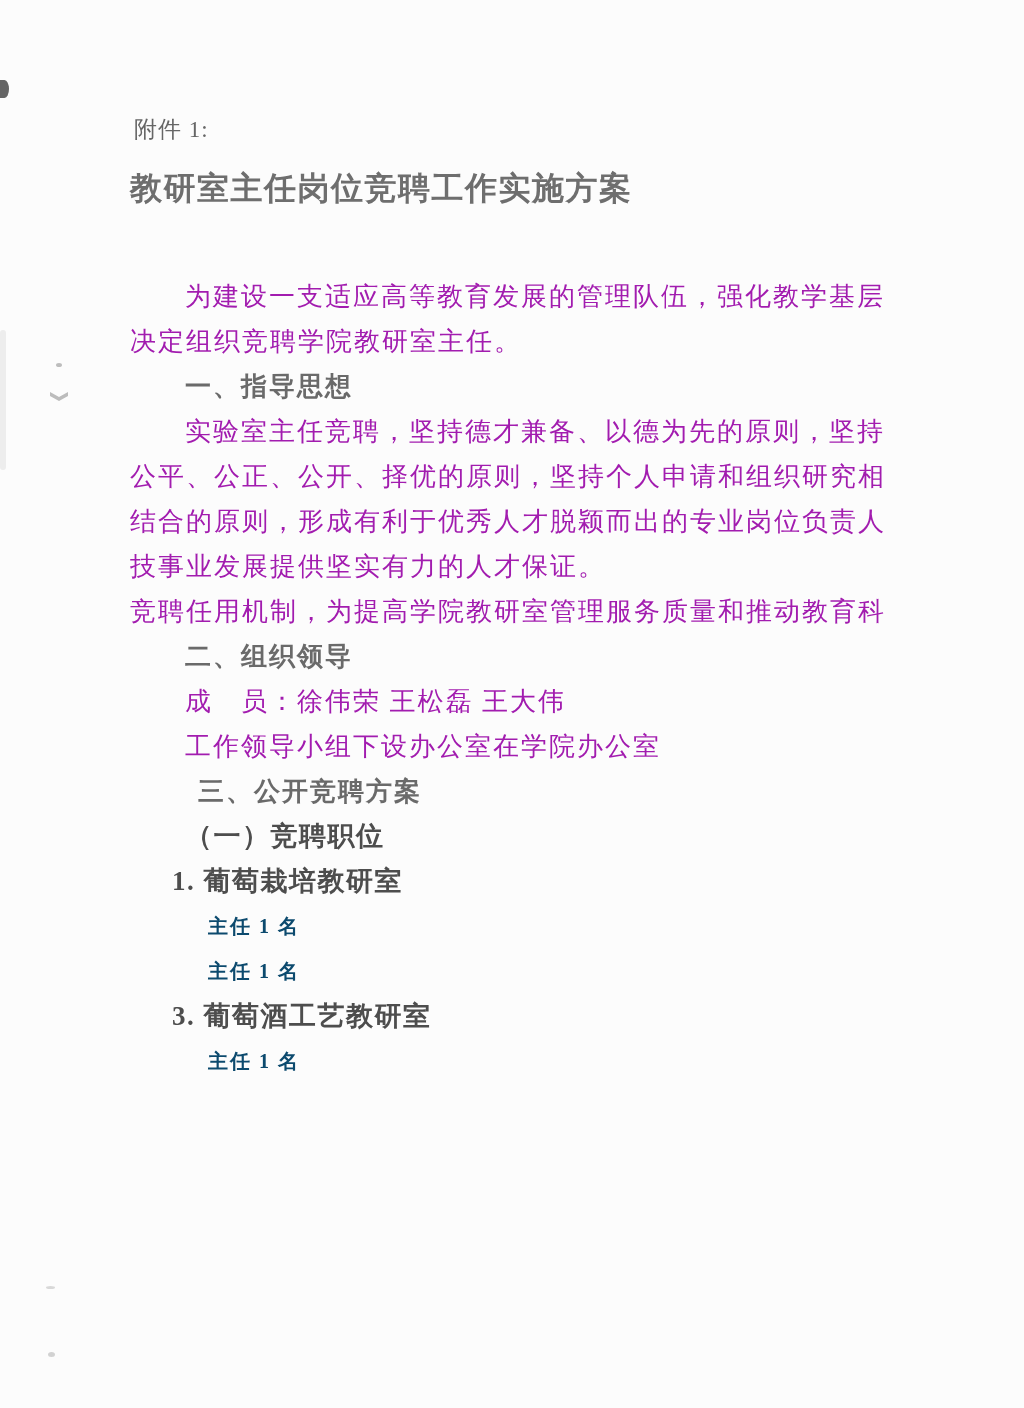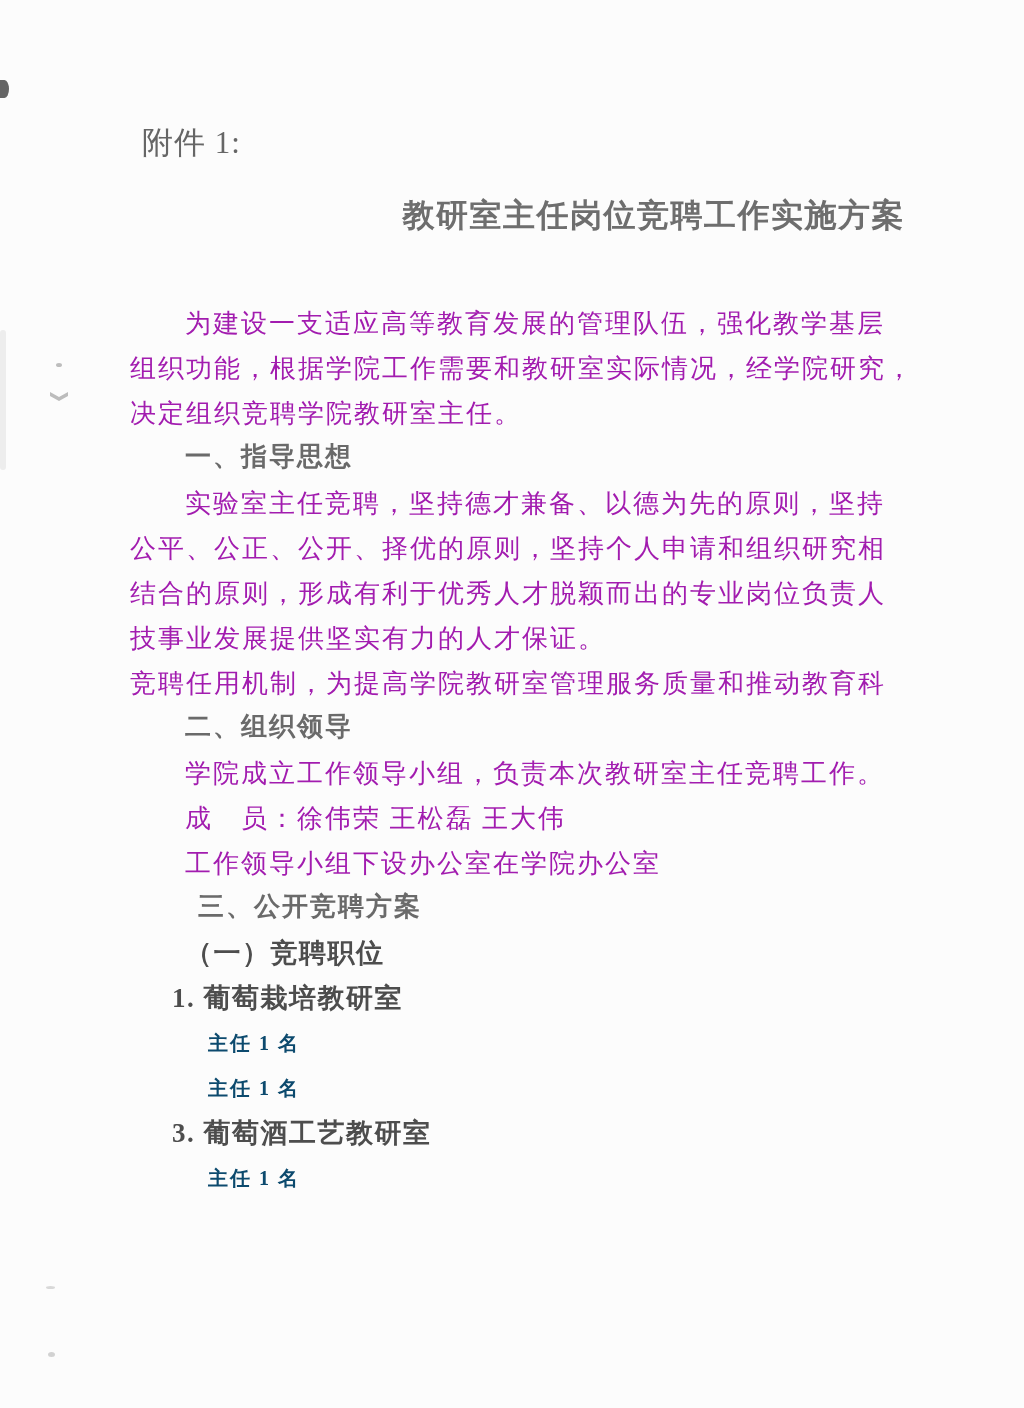--- a/index.html
+++ b/index.html
@@ -62,30 +62,30 @@
   }
   .speck-b2 {
     position: absolute;
     left: 48px; top: 1352px;
     width: 7px; height: 5px;
     background: #d2d2d2;
     border-radius: 50%;
   }
   
   .attachment {
-    margin: 12px;
+    margin: 4px;
     padding-top: 110px;
-    font-size: 31px;
+    font-size: 23px;
     color: #666;
     letter-spacing: 1px;
   }
   .doc-title {
     margin: 0;
     padding-top: 18px;
-    text-align: right;
+    text-align: left;
     font-size: 32px;
     font-weight: bold;
     color: #6e6e6e;
     letter-spacing: 1.5px;
     white-space: nowrap;
   }
   .body-block {
     padding-top: 63px;
   }
   .line {
@@ -94,21 +94,21 @@
     font-size: 26px;
     color: #a21caf;
     letter-spacing: 2px;
     white-space: nowrap;
   }
   .indent2 { padding-left: 55px; }
   .heading-hei {
     height: 45px;
     line-height: 45px;
     padding-left: 55px;
-    font-family: Liberation Mono, monospace;
+    font-family: Liberation Serif, serif;
     font-size: 26px;
     font-weight: bold;
     color: #6a6a6a;
     letter-spacing: 2px;
     white-space: nowrap;
   }
   .heading-hei.indent-more { padding-left: 68px; }
   .heading-kai {
     height: 45px;
     line-height: 45px;
@@ -154,32 +154,30 @@
 
   <div class="content">
 
     <p class="attachment">附件 1:</p>
 
     <h1 class="doc-title">教研室主任岗位竞聘工作实施方案</h1>
 
     <div class="body-block">
 
       <div class="line indent2">为建设一支适应高等教育发展的管理队伍，强化教学基层</div>
-      <div class="line">组织功能，根据学院工作需要和教研室实际情况，经学院研究，</div>
       <div class="line">决定组织竞聘学院教研室主任。</div>
 
       <div class="heading-hei">一、指导思想</div>
       <div class="line indent2">实验室主任竞聘，坚持德才兼备、以德为先的原则，坚持</div>
       <div class="line">公平、公正、公开、择优的原则，坚持个人申请和组织研究相</div>
       <div class="line">结合的原则，形成有利于优秀人才脱颖而出的专业岗位负责人</div>
       <div class="line">技事业发展提供坚实有力的人才保证。</div>
       <div class="line">竞聘任用机制，为提高学院教研室管理服务质量和推动教育科</div>
 
       <div class="heading-hei">二、组织领导</div>
-      <div class="line indent2">学院成立工作领导小组，负责本次教研室主任竞聘工作。</div>
       <div class="line indent2">成　员：徐伟荣 王松磊 王大伟</div>
       <div class="line indent2">工作领导小组下设办公室在学院办公室</div>
 
       <div class="heading-hei indent-more">三、公开竞聘方案</div>
       <div class="heading-kai">（一）竞聘职位</div>
 
       <div>
         <div class="position-name">1. 葡萄栽培教研室</div>
         <div class="quota">主任 1 名</div>
       </div>

